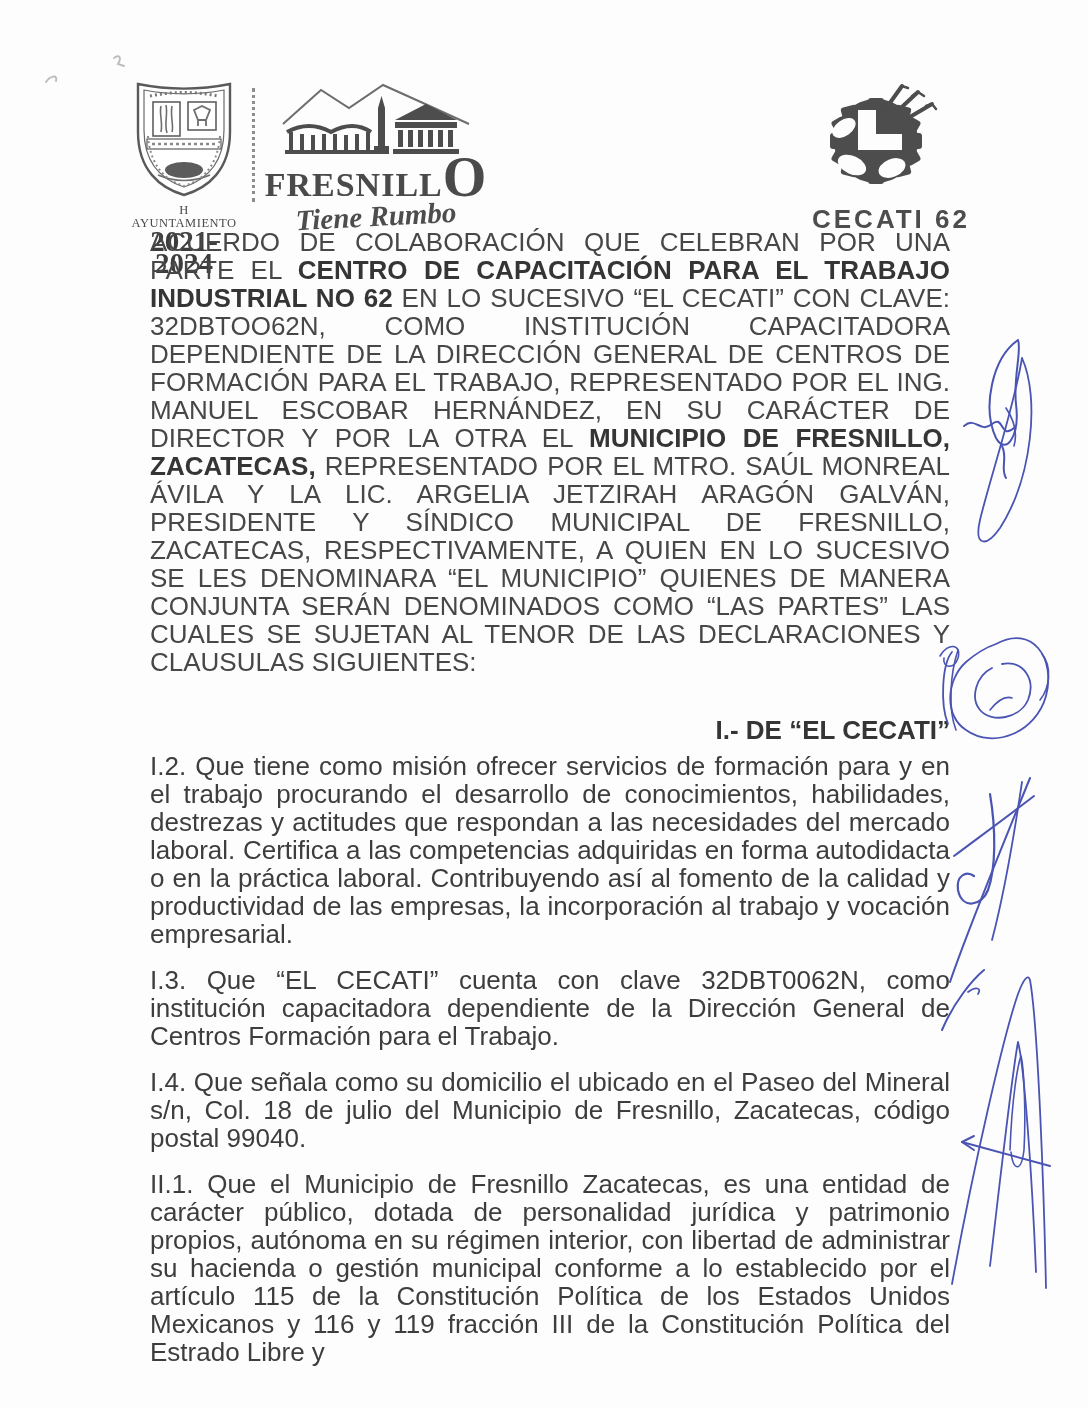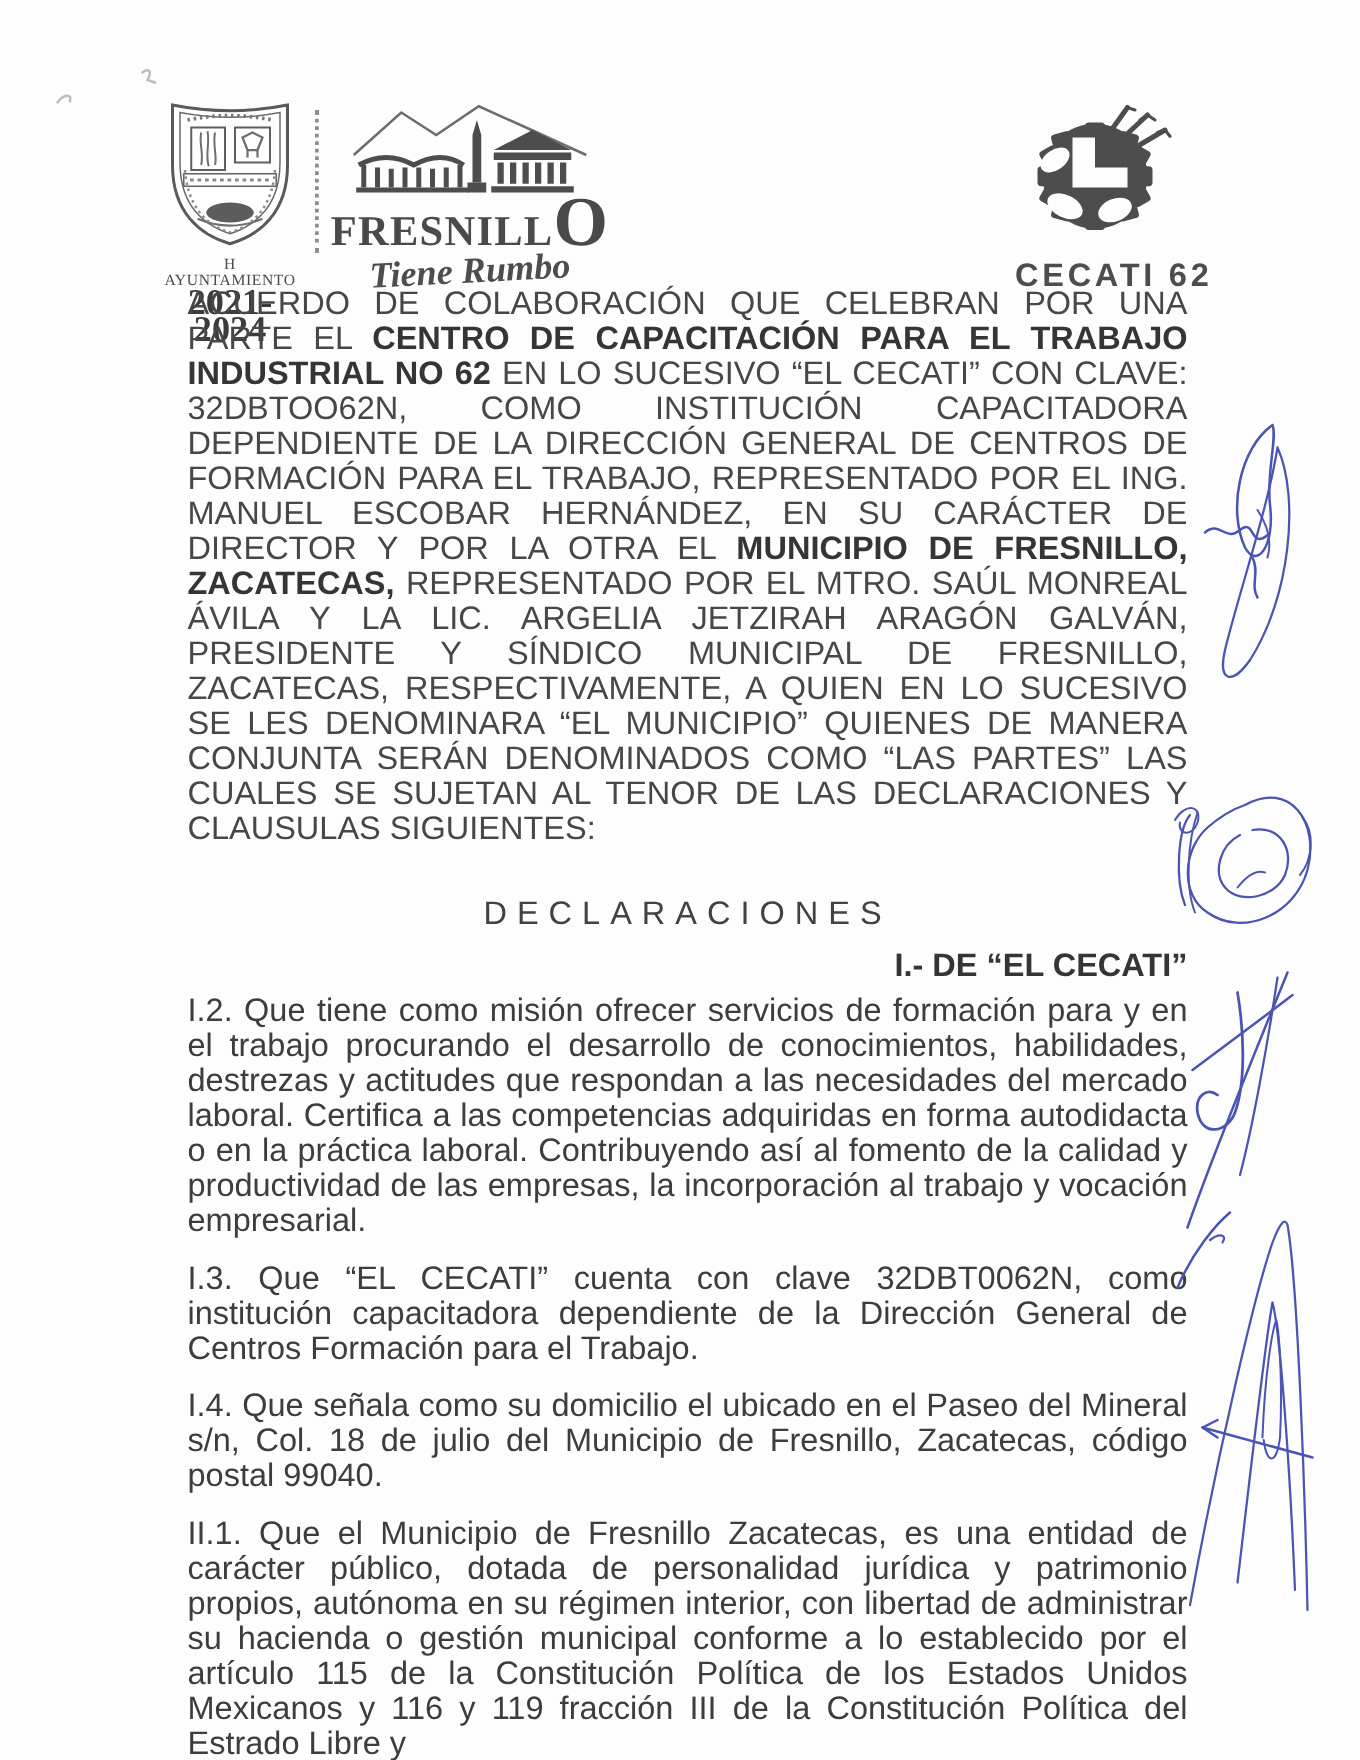--- a/index.html
+++ b/index.html
@@ -146,21 +146,20 @@
         <path d="M106,16 L112,12 L118,16"></path>
         <path d="M120,26 L126,24 L130,29"></path>
       </g>
     </svg>
     <div class="cecati-label">CECATI 62</div>
   </div>
 
   <div class="doc">
     <p class="p-opening"><span>ACUERDO DE COLABORACIÓN QUE CELEBRAN POR UNA PARTE EL </span><b>CENTRO DE CAPACITACIÓN PARA EL TRABAJO INDUSTRIAL NO 62</b><span> EN LO SUCESIVO “EL CECATI” CON CLAVE: 32DBTOO62N, COMO INSTITUCIÓN CAPACITADORA DEPENDIENTE DE LA DIRECCIÓN GENERAL DE CENTROS DE FORMACIÓN PARA EL TRABAJO, REPRESENTADO POR EL ING. MANUEL ESCOBAR HERNÁNDEZ, EN SU CARÁCTER DE DIRECTOR Y POR LA OTRA EL </span><b>MUNICIPIO DE FRESNILLO, ZACATECAS,</b><span> REPRESENTADO POR EL MTRO. SAÚL MONREAL ÁVILA Y LA LIC. ARGELIA JETZIRAH ARAGÓN GALVÁN, PRESIDENTE Y SÍNDICO MUNICIPAL DE FRESNILLO, ZACATECAS, RESPECTIVAMENTE, A QUIEN EN LO SUCESIVO SE LES DENOMINARA “EL MUNICIPIO” QUIENES DE MANERA CONJUNTA SERÁN DENOMINADOS COMO “LAS PARTES” LAS CUALES SE SUJETAN AL TENOR DE LAS DECLARACIONES Y CLAUSULAS SIGUIENTES:</span></p>
 
-    <p class="decl-title">DECLARACIONES</p>
 
     <p class="h-section">I.- DE “EL CECATI”</p>
 
     <p>I.2. Que tiene como misión ofrecer servicios de formación para y en el trabajo procurando el desarrollo de conocimientos, habilidades, destrezas y actitudes que respondan a las necesidades del mercado laboral. Certifica a las competencias adquiridas en forma autodidacta o en la práctica laboral. Contribuyendo así al fomento de la calidad y productividad de las empresas, la incorporación al trabajo y vocación empresarial.</p>
     <p>I.3. Que “EL CECATI” cuenta con clave 32DBT0062N, como institución capacitadora dependiente de la Dirección General de Centros Formación para el Trabajo.</p>
     <p>I.4. Que señala como su domicilio el ubicado en el Paseo del Mineral s/n, Col. 18 de julio del Municipio de Fresnillo, Zacatecas, código postal 99040.</p>
 
 
     <p>II.1. Que el Municipio de Fresnillo Zacatecas, es una entidad de carácter público, dotada de personalidad jurídica y patrimonio propios, autónoma en su régimen interior, con libertad de administrar su hacienda o gestión municipal conforme a lo establecido por el artículo 115 de la Constitución Política de los Estados Unidos Mexicanos y 116 y 119 fracción III de la Constitución Política del Estrado Libre y</p>
   </div>

